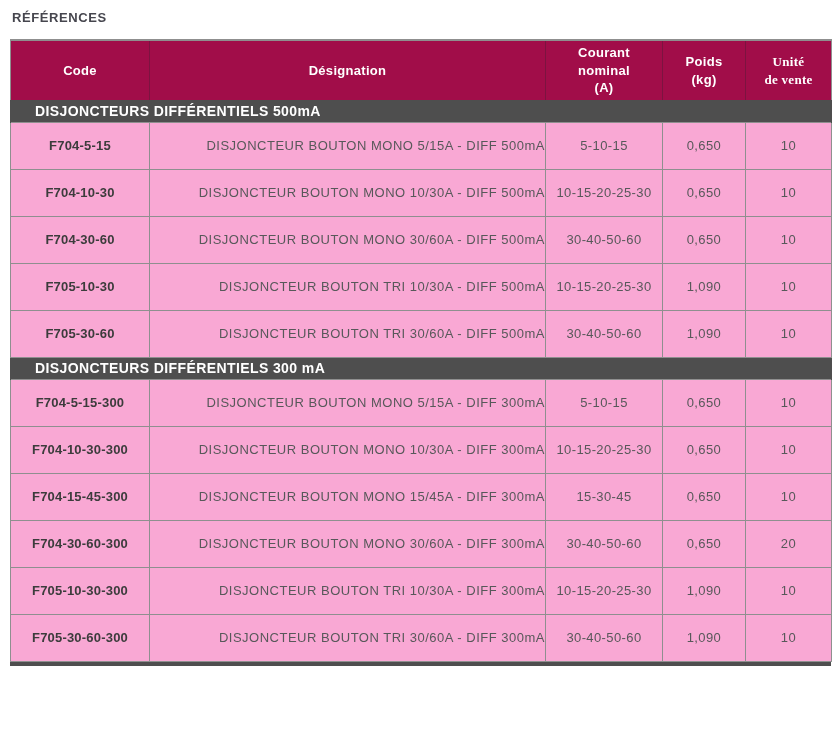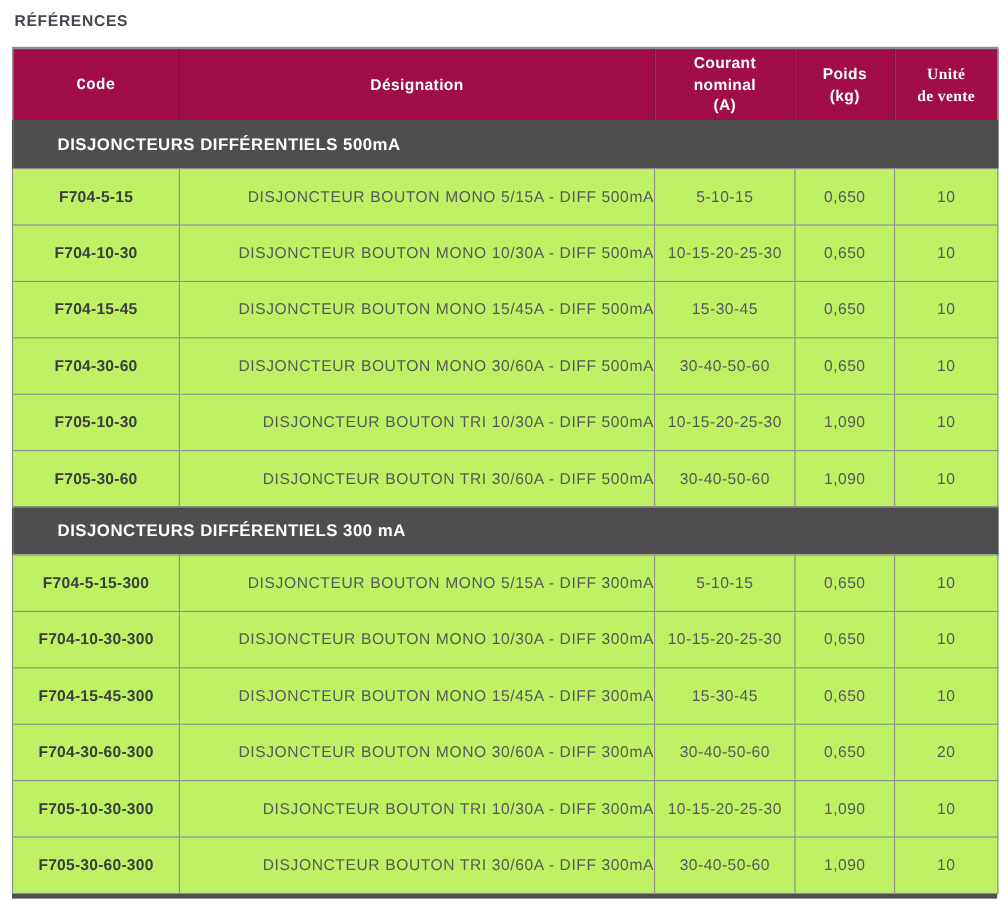--- a/index.html
+++ b/index.html
@@ -38,39 +38,39 @@
     font-weight: bold;
     text-align: center;
     vertical-align: middle;
     height: 60px;
     letter-spacing: 0.3px;
     white-space: pre-line;
     border-right: 1px solid #7c1340;
     border-top: 2px solid #8f8f8f;
     line-height: 1.35;
   }
-  thead th:first-child { border-left: 1px solid #8f8f8f; font-family: Liberation Mono, monospace; }
+  thead th:first-child { border-left: 1px solid #8f8f8f; }
   thead th:last-child  { border-right: 1px solid #8f8f8f; font-family: Liberation Serif, serif; }
 
   tr.section-row td {
     background: #4e4e4e;
     color: #ffffff;
     font-size: 14px;
     font-weight: bold;
     letter-spacing: 0.4px;
-    height: 40px;
-    padding-left: 37px;
+    height: 22px;
+    padding-left: 24px;
     text-align: left;
     vertical-align: middle;
     border-left: 1px solid #4e4e4e;
     border-right: 1px solid #4e4e4e;
   }
 
   tbody td.data-cell {
-    background: #bef264;
+    background: #f9a8d4;
     border: 1px solid #8f8f8f;
     height: 47px;
     vertical-align: middle;
     text-align: center;
     font-size: 13px;
     color: #58585a;
     letter-spacing: 0.4px;
   }
   tbody td.code-cell {
     font-weight: bold;
@@ -123,27 +123,20 @@
       <td class="data-cell">10</td>
     </tr>
     <tr>
       <td class="data-cell code-cell">F704-10-30</td>
       <td class="data-cell desig-cell">DISJONCTEUR BOUTON MONO 10/30A - DIFF 500mA</td>
       <td class="data-cell">10-15-20-25-30</td>
       <td class="data-cell">0,650</td>
       <td class="data-cell">10</td>
     </tr>
     <tr>
-      <td class="data-cell code-cell">F704-15-45</td>
-      <td class="data-cell desig-cell">DISJONCTEUR BOUTON MONO 15/45A - DIFF 500mA</td>
-      <td class="data-cell">15-30-45</td>
-      <td class="data-cell">0,650</td>
-      <td class="data-cell">10</td>
-    </tr>
-    <tr>
       <td class="data-cell code-cell">F704-30-60</td>
       <td class="data-cell desig-cell">DISJONCTEUR BOUTON MONO 30/60A - DIFF 500mA</td>
       <td class="data-cell">30-40-50-60</td>
       <td class="data-cell">0,650</td>
       <td class="data-cell">10</td>
     </tr>
     <tr>
       <td class="data-cell code-cell">F705-10-30</td>
       <td class="data-cell desig-cell">DISJONCTEUR BOUTON TRI 10/30A - DIFF 500mA</td>
       <td class="data-cell">10-15-20-25-30</td>

